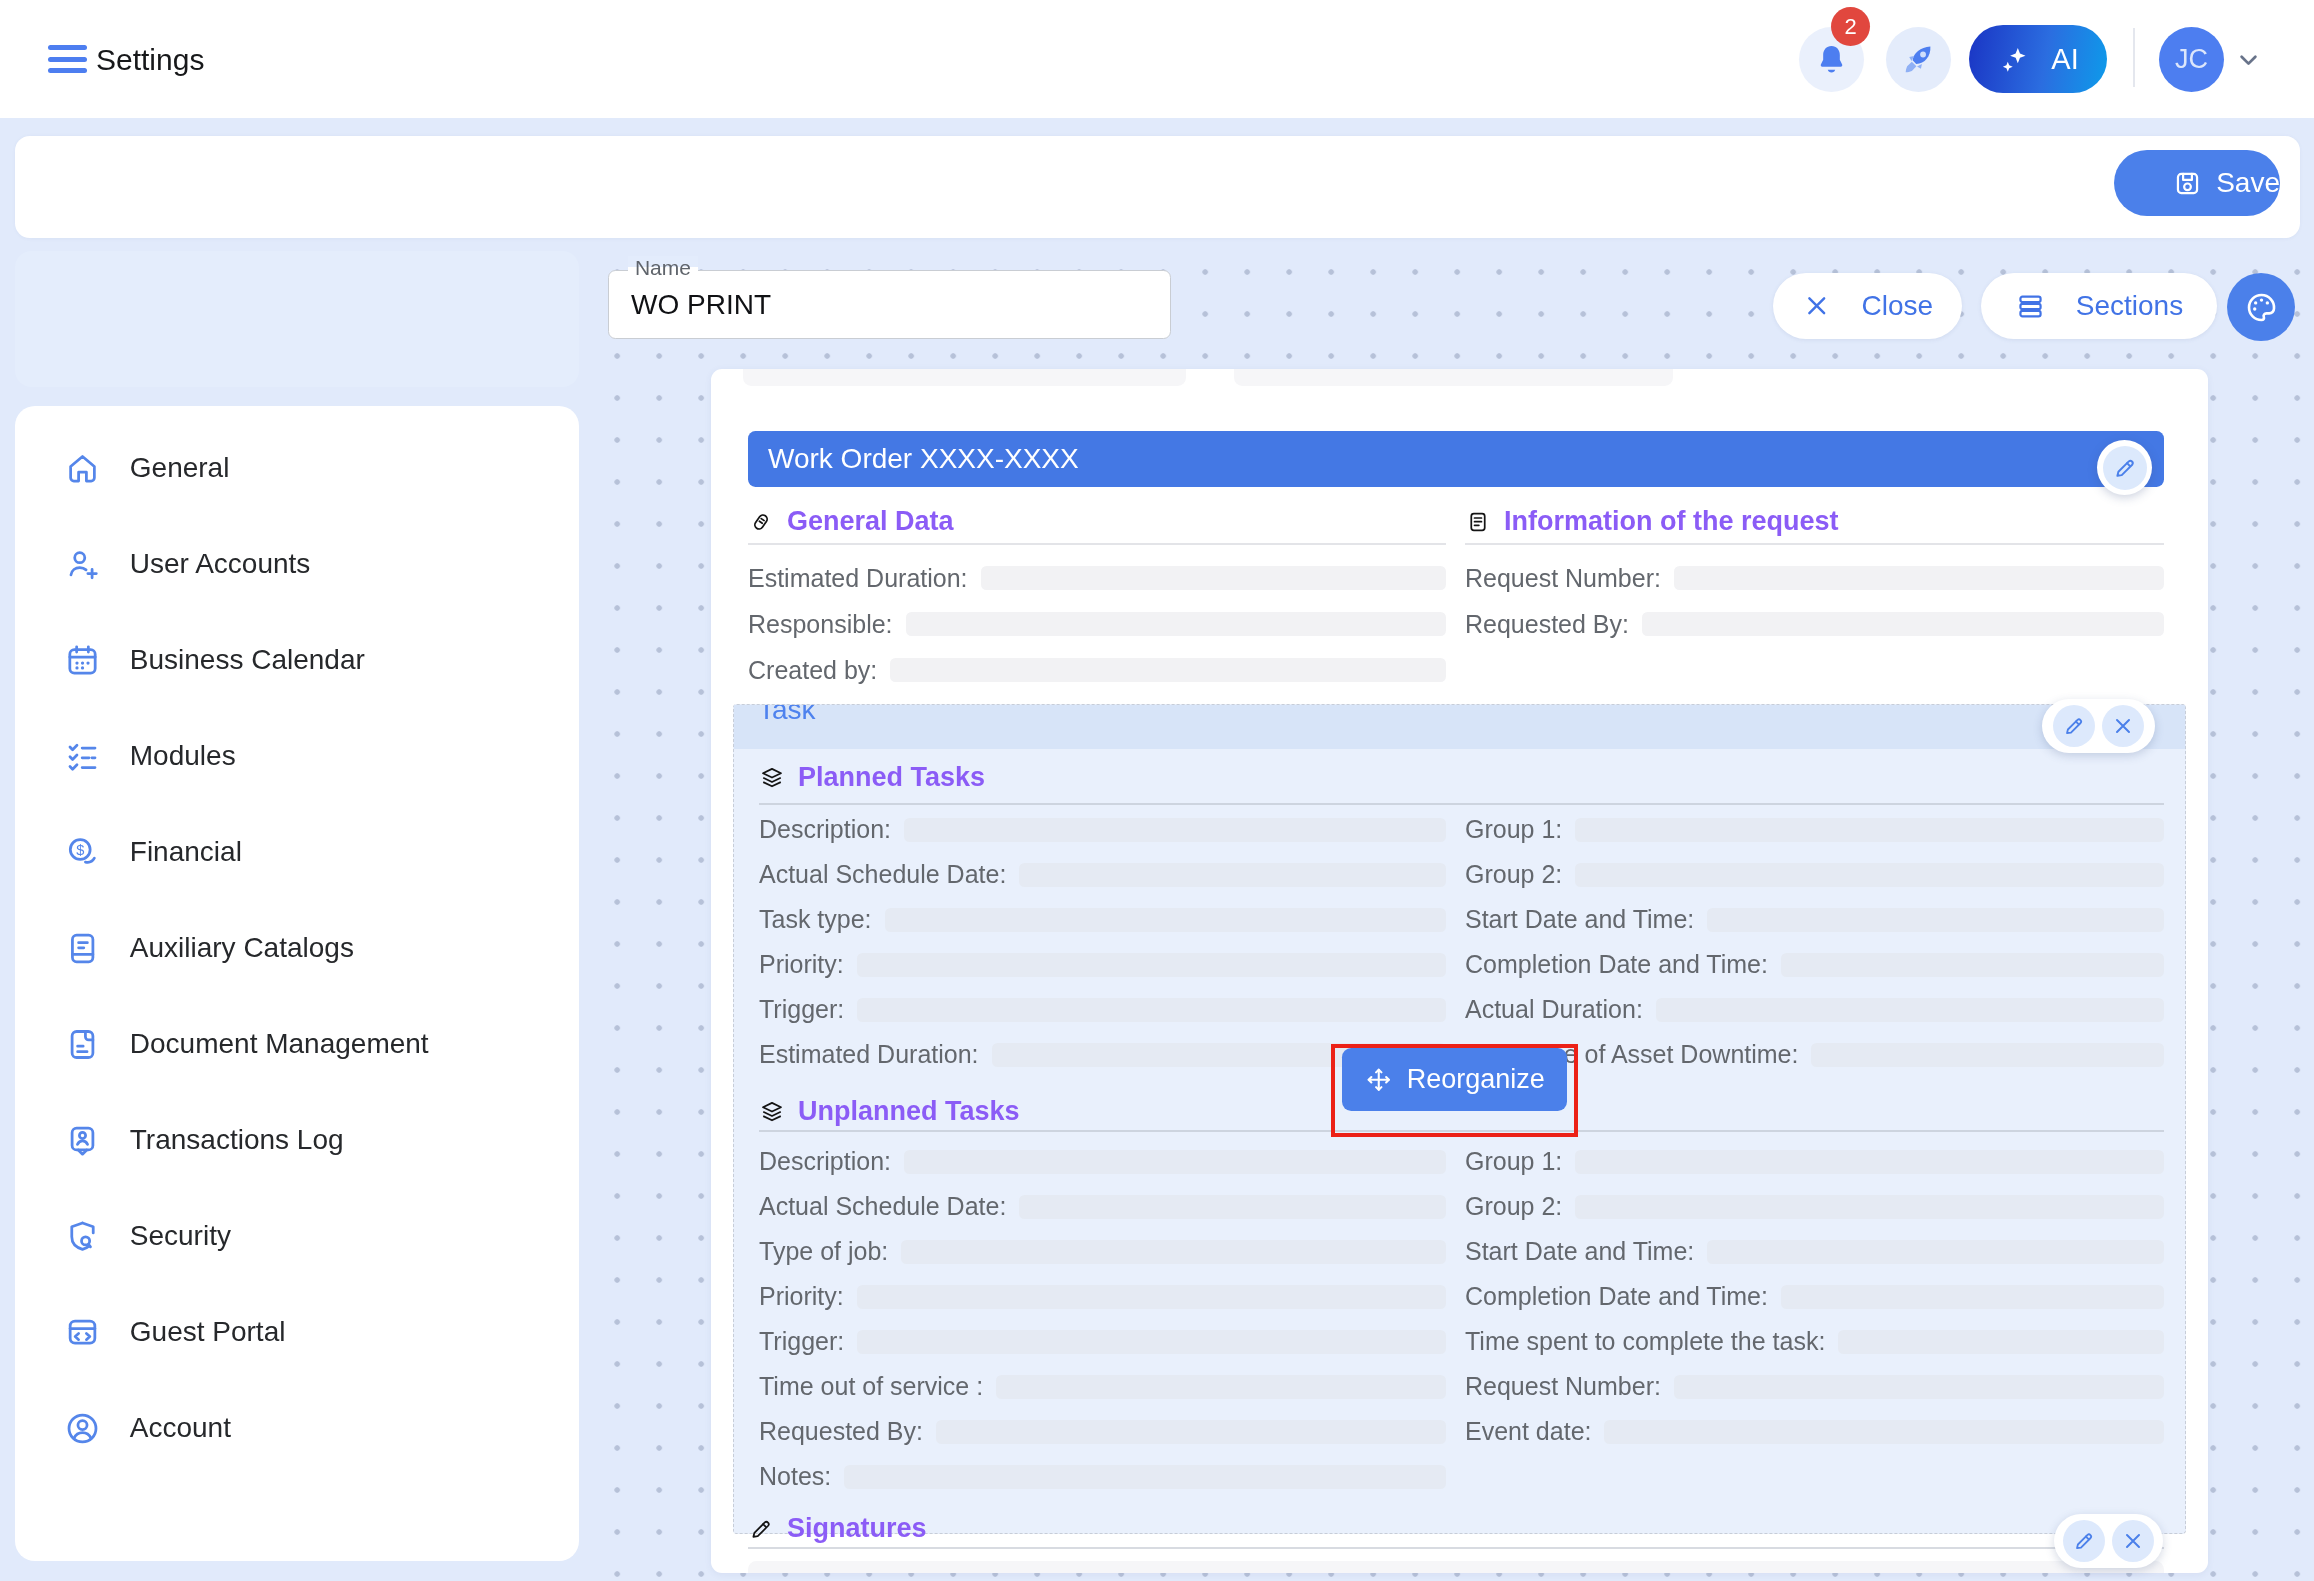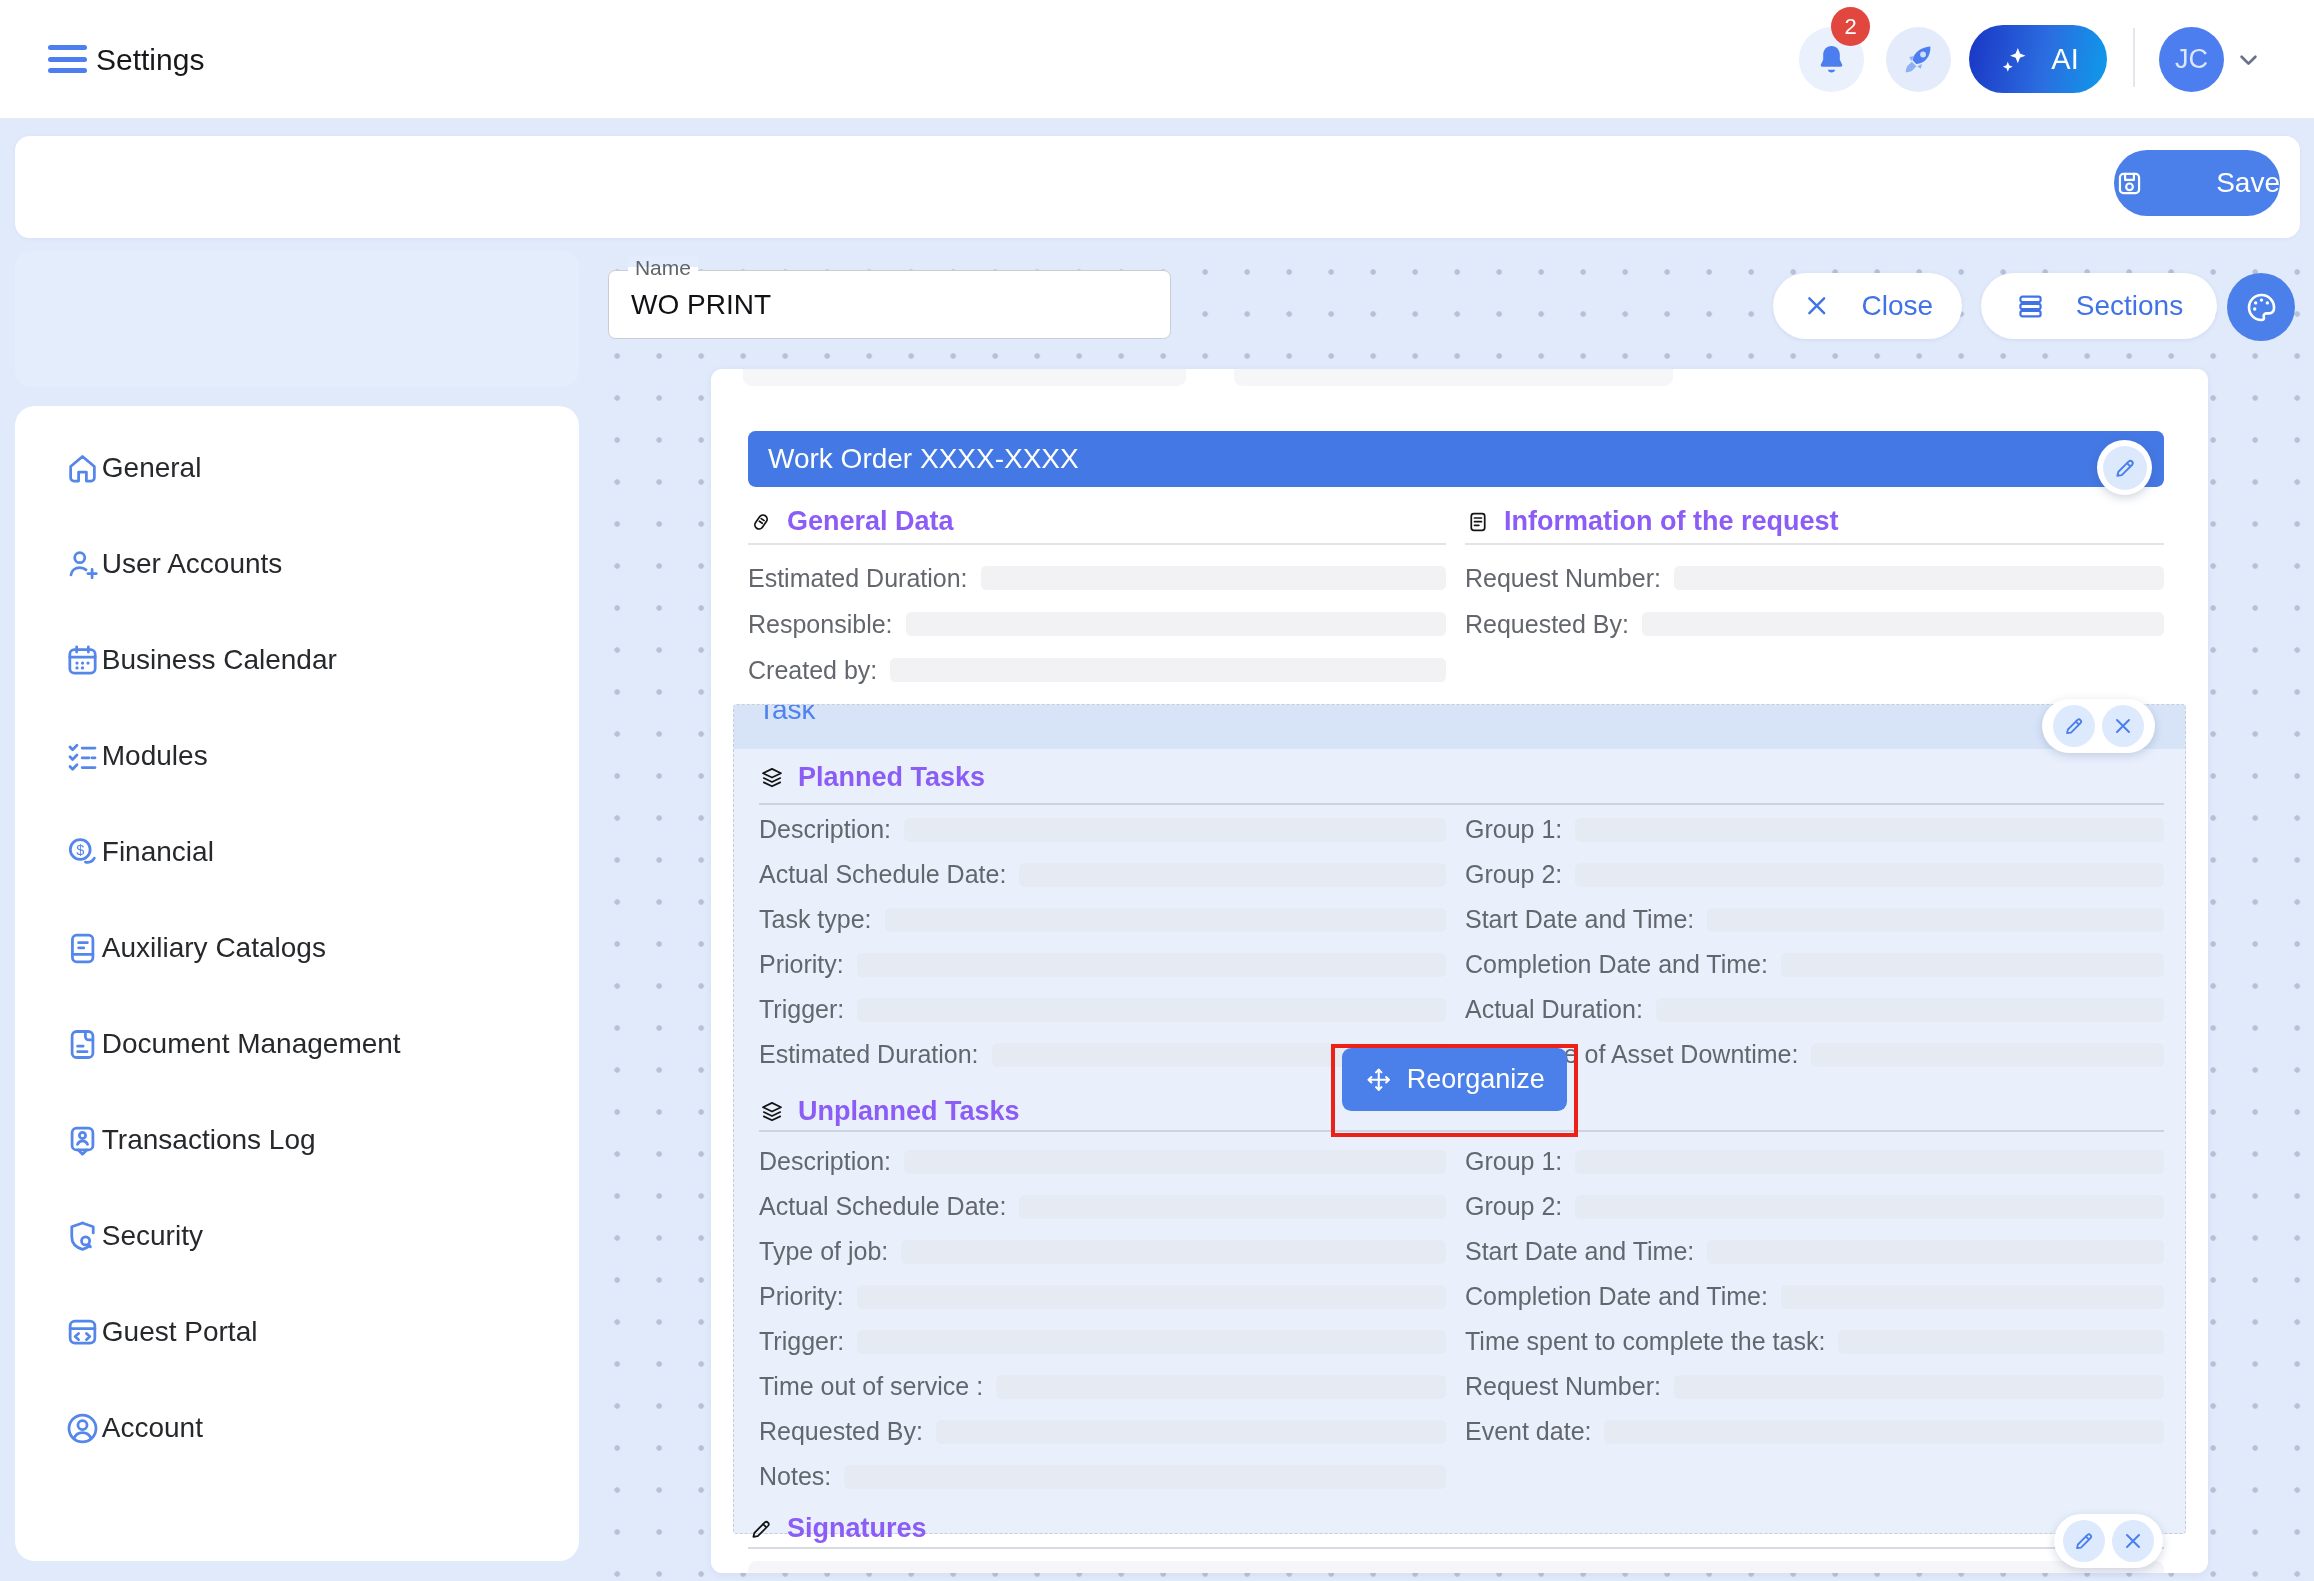--- a/index.html
+++ b/index.html
@@ -19,40 +19,40 @@
   .chev{left:2232px;top:43px;width:33px;height:33px;}
 
   
   .band{left:0;top:118px;width:2315px;height:1464px;background:#e1eafb;z-index:0;}
   .dots{left:587px;top:238px;right:0;bottom:0;z-index:0;
     background-image:radial-gradient(circle,#b6c1d8 2.4px,transparent 3.1px);
     background-size:42px 42px;background-position:9.2px 13px;}
 
   
   .toolbar{left:14.8px;top:136px;width:2285px;height:102px;background:#ffffff;border-radius:14.8px;z-index:2;box-shadow:0 0.9px 3.7px rgba(70,90,140,.05);}
-  .save-btn{left:2114px;top:150px;width:166px;height:66px;border-radius:33px;background:#4b80ea;color:#fff;display:flex;align-items:center;justify-content:space-between;gap:13px;font-size:28px;z-index:3;cursor:pointer;}
+  .save-btn{left:2114px;top:150px;width:166px;height:66px;border-radius:33px;background:#4b80ea;color:#fff;display:flex;align-items:center;justify-content:flex-end;gap:13px;font-size:28px;z-index:3;cursor:pointer;}
 
   
   .info-card{left:14.8px;top:251px;width:564px;height:136px;border-radius:16.6px;background:#e4edfc;z-index:2;}
   .info-icon{left:54px;top:271px;width:42px;height:42px;}
   .info-title{left:111px;top:275px;font-size:27px;color:#1c1d1f;}
   .info-msg{left:111px;top:329px;font-size:24px;color:#26282c;}
 
   
   .name-field{left:608px;top:270px;width:563px;height:69px;background:#fff;border:1.8px solid #c9cdd3;border-radius:7.4px;z-index:2;box-sizing:border-box;}
   .name-label{position:absolute;left:18.5px;top:-14.8px;padding:0 7.4px;font-size:21px;color:#5f646b;background:linear-gradient(180deg,#e3ecfc 46%,#ffffff 46%);}
   .name-value{position:absolute;left:20px;top:0;width:517px;height:66px;border:0;outline:0;background:transparent;font-size:28px;color:#101114;font-family:"Liberation Sans",sans-serif;}
   .pill-btn{height:66px;border-radius:33px;background:#ffffff;display:flex;align-items:center;justify-content:center;gap:30px;color:#4173e6;font-size:28px;z-index:2;box-shadow:0 0.9px 4.6px rgba(70,90,140,.10);cursor:pointer;}
   .close-btn{left:1773px;top:273px;width:189px;}
   .sections-btn{left:1981px;top:273px;width:236px;}
   .palette-btn{left:2227px;top:273px;width:68px;height:68px;border-radius:50%;background:#4b80ea;display:flex;align-items:center;justify-content:center;z-index:2;cursor:pointer;}
 
   
   .sidebar{left:14.8px;top:406px;width:564px;height:1155px;background:#ffffff;border-radius:20px;z-index:2;padding-top:14px;box-sizing:border-box;overflow:hidden;}
-  .side-item{height:96px;display:flex;align-items:center;padding-left:48px;cursor:pointer;}
+  .side-item{height:96px;display:flex;align-items:center;padding-left:48px;gap:28px;cursor:pointer;}
   .side-icon{width:39px;height:39px;flex:0 0 39px;}
   .side-icon svg{width:39px;height:39px;display:block;}
   .side-label{font-size:28px;color:#26282b;white-space:nowrap;}
 
   
   .doc-card{left:711px;top:369px;width:1497px;height:1204px;background:#ffffff;border-radius:11px;z-index:1;box-shadow:0 1.8px 7.4px rgba(70,90,140,.07);}
   .stub{background:#f6f6f8;z-index:2;}
   .stub-a{left:743px;top:369px;width:443px;height:16.6px;border-radius:0 0 8.3px 8.3px;}
   .stub-b{left:1234px;top:369px;width:439px;height:16.6px;border-radius:0 0 8.3px 8.3px;}
   .stub-bottom{left:748px;top:1561px;width:1416px;height:12px;border-radius:8.3px 8.3px 0 0;}

